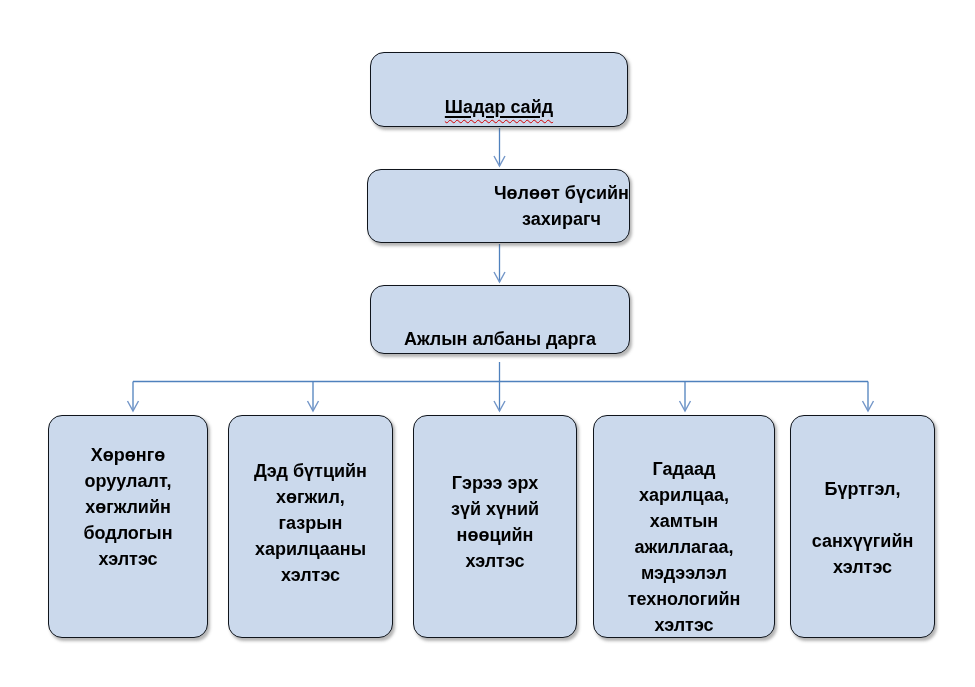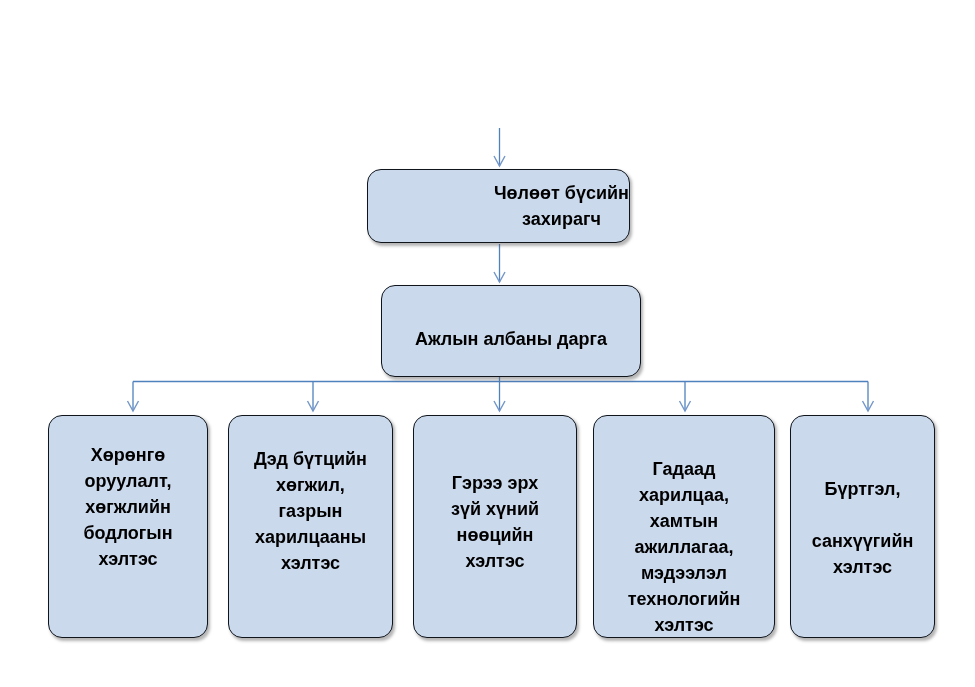--- a/index.html
+++ b/index.html
@@ -68,39 +68,42 @@
     <line x1="499.5" y1="244" x2="499.5" y2="282" stroke="#4f81bd" stroke-width="1.3" marker-end="url(#arrowOpen)"></line>
     <line x1="499.5" y1="362" x2="499.5" y2="381.5" stroke="#4f81bd" stroke-width="1.3"></line>
     <line x1="133" y1="381.5" x2="868" y2="381.5" stroke="#4f81bd" stroke-width="1.3"></line>
     <line x1="133" y1="381.5" x2="133" y2="411" stroke="#4f81bd" stroke-width="1.3" marker-end="url(#arrowOpen)"></line>
     <line x1="313" y1="381.5" x2="313" y2="411" stroke="#4f81bd" stroke-width="1.3" marker-end="url(#arrowOpen)"></line>
     <line x1="499.5" y1="381.5" x2="499.5" y2="411" stroke="#4f81bd" stroke-width="1.3" marker-end="url(#arrowOpen)"></line>
     <line x1="685" y1="381.5" x2="685" y2="411" stroke="#4f81bd" stroke-width="1.3" marker-end="url(#arrowOpen)"></line>
     <line x1="868" y1="381.5" x2="868" y2="411" stroke="#4f81bd" stroke-width="1.3" marker-end="url(#arrowOpen)"></line>
   </svg>
 
+  <div class="node" style="left:370px; top:52px; width:258px; height:75px; padding-top:15px;">
+    <span class="u"><span class="squiggle">Шадар сайд</span></span>
+  </div>
 
   <div class="node center-v" style="left:367px; top:169px; width:263px; height:74px;">
     <span>Чөлөөт бүсийн
 захирагч</span>
   </div>
 
-  <div class="node" style="left:370px; top:285px; width:260px; height:92px; padding-top:14px;margin-left:11px;">
+  <div class="node" style="left:370px; top:285px; width:260px; height:69px; padding-top:14px;">
     <span>Ажлын албаны дарга</span>
   </div>
 
   <div class="node" style="left:48px; top:415px; width:160px; height:223px; ">
     <span>Хөрөнгө
 оруулалт,
 хөгжлийн
 бодлогын
 хэлтэс</span>
   </div>
 
-  <div class="node" style="left:228px; top:415px; width:165px; height:223px; padding-top:4px;">
+  <div class="node" style="left:228px; top:415px; width:165px; height:223px; padding-top:16px;">
     <span>Дэд бүтцийн
 хөгжил,
 газрын
 харилцааны
 хэлтэс</span>
   </div>
 
   <div class="node" style="left:413px; top:415px; width:164px; height:223px; padding-top:28px;">
     <span>Гэрээ эрх
 зүй хүний

